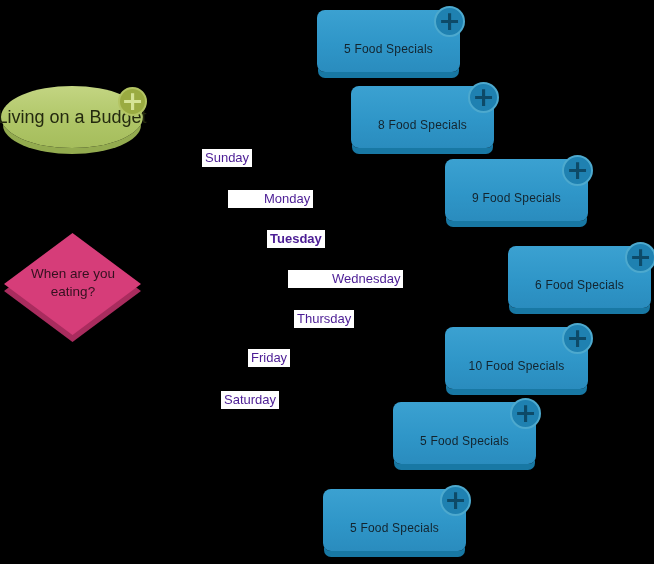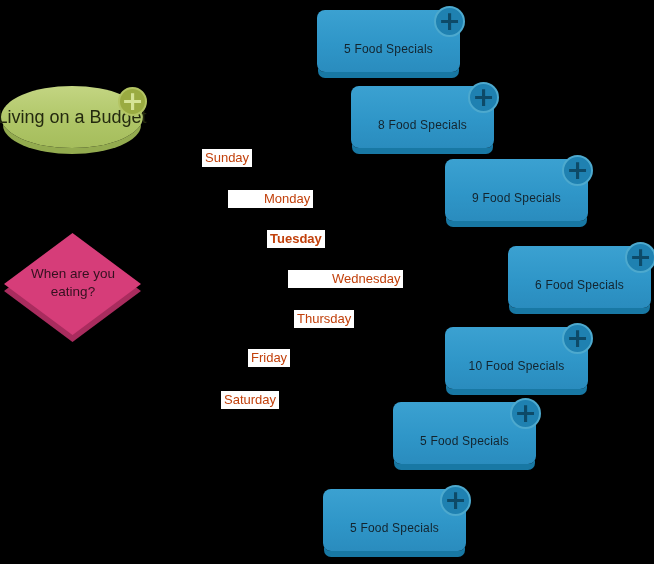--- a/index.html
+++ b/index.html
@@ -104,21 +104,21 @@
     text-align: center;
     font-size: 13.5px;
     line-height: 18px;
     color: #34101f;
   }
 
   
   .daylabel {
     position: absolute;
     background: #ffffff;
-    color: #c2410c;
+    color: #4c1d95;
     font-size: 13px;
     line-height: 16px;
     padding: 1px 3px;
     white-space: nowrap;
   }
 </style>
 </head>
 <body>
 
 <div class="canvas">

